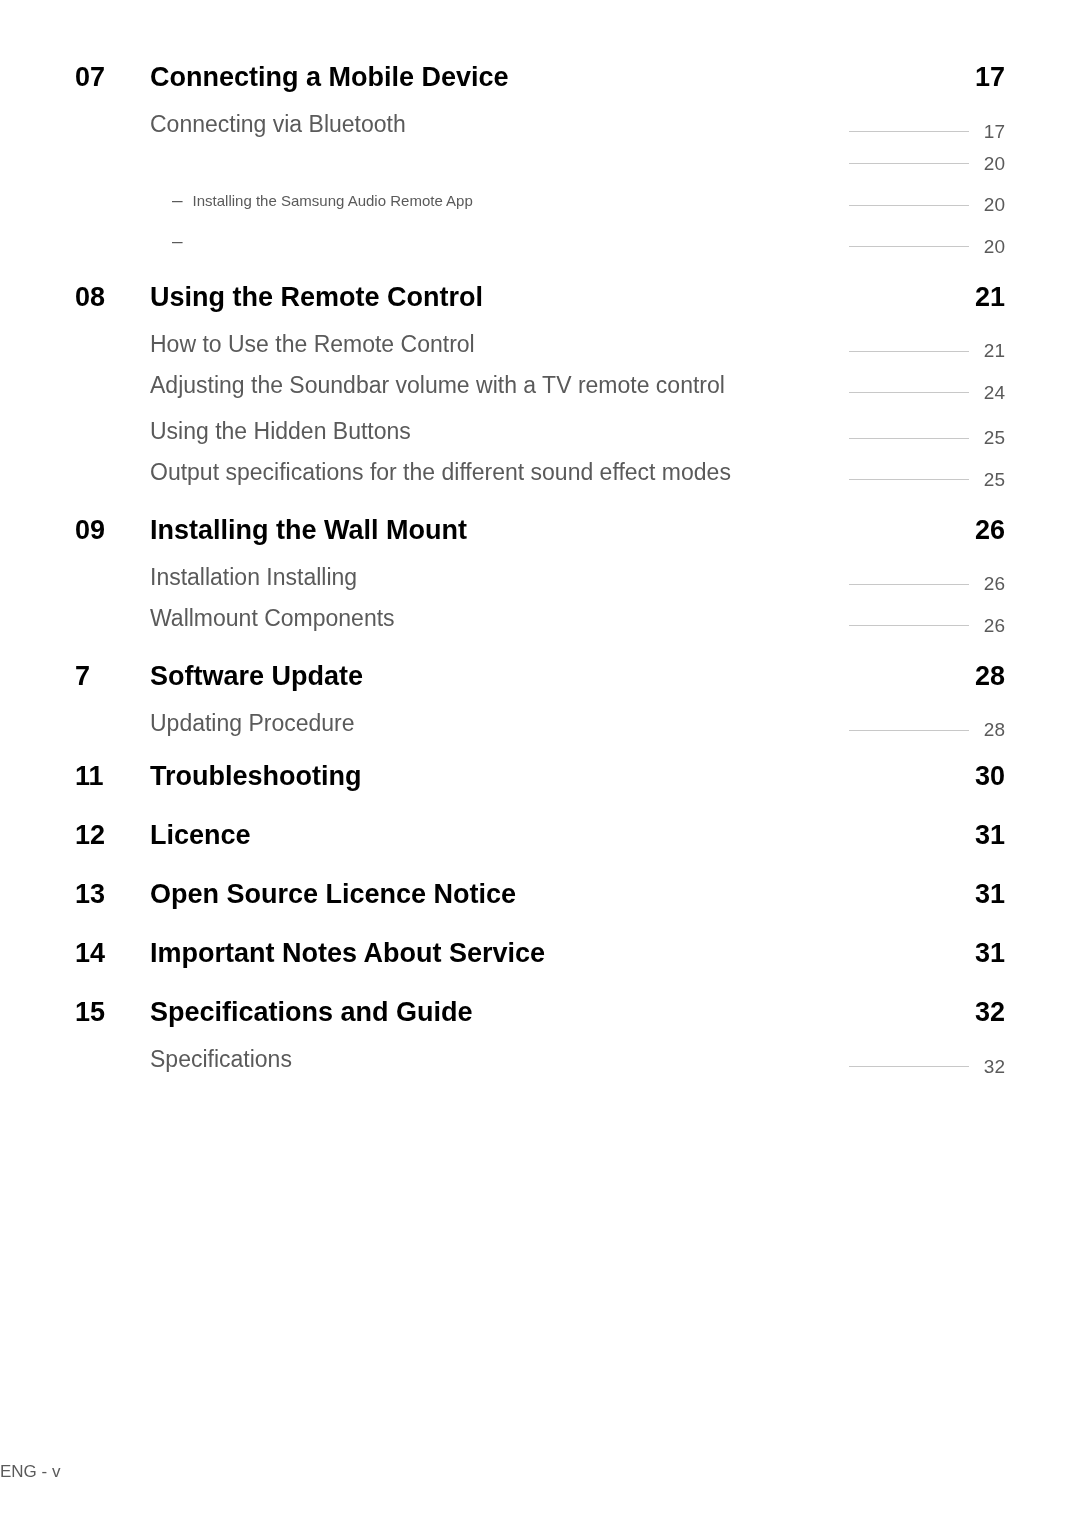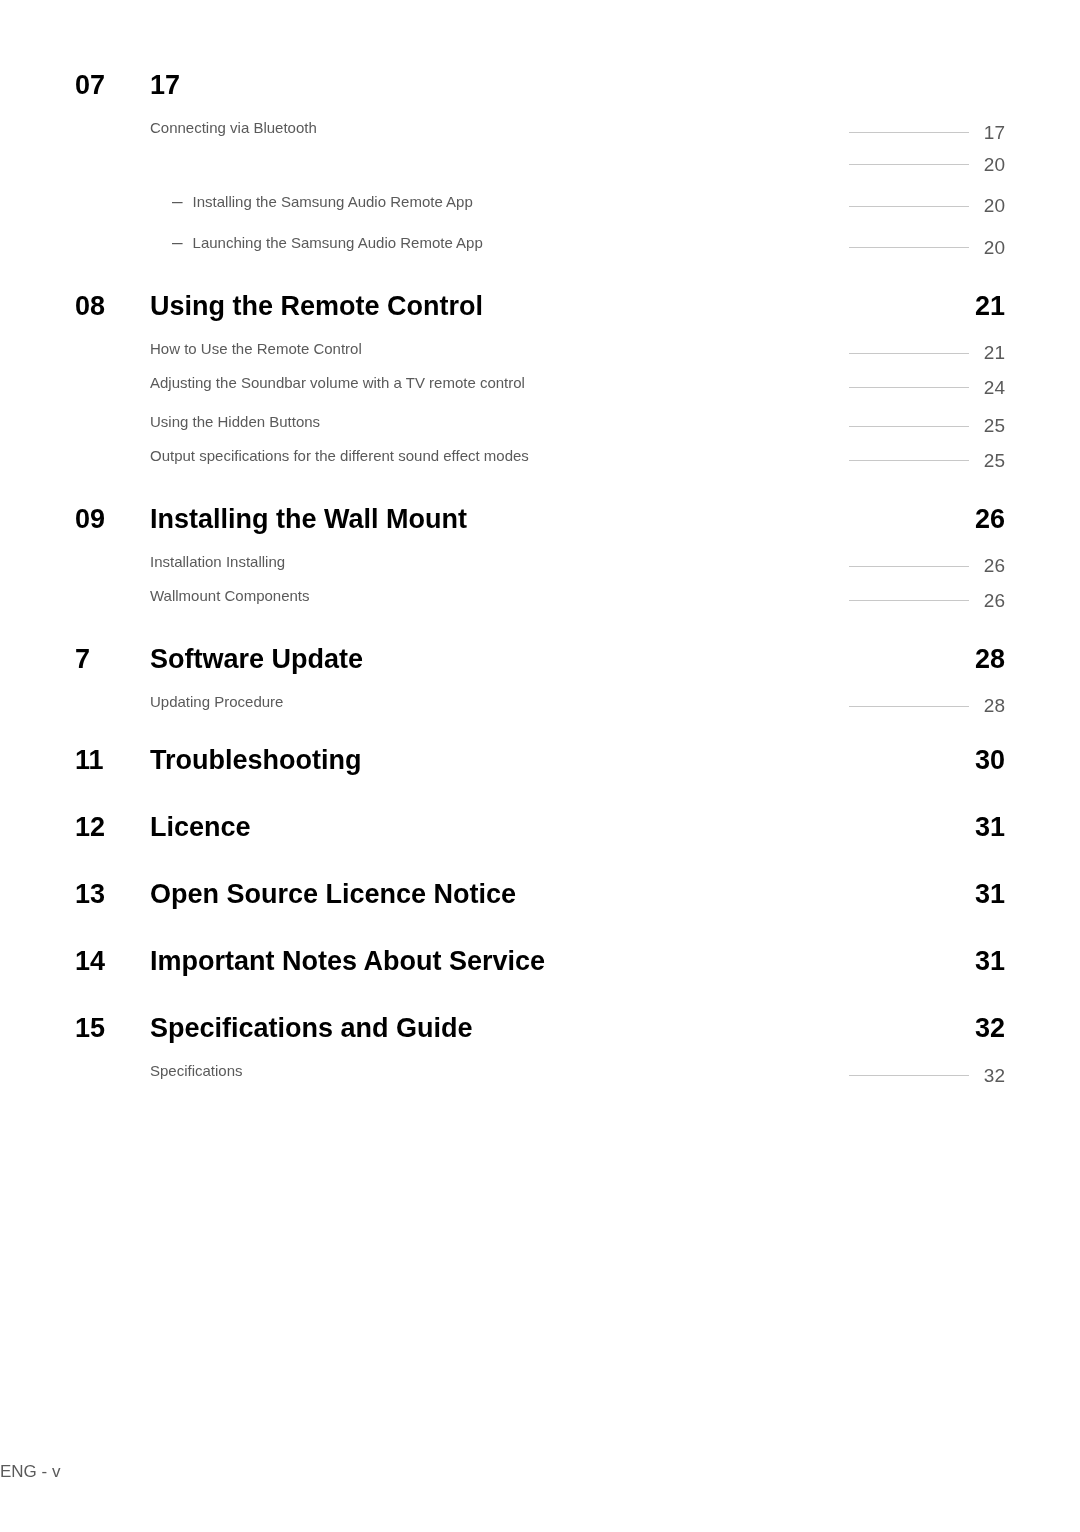--- a/index.html
+++ b/index.html
@@ -53,21 +53,21 @@
       font-weight: 700;
       color: #000;
     }
     .sub-item {
       display: flex;
       align-items: baseline;
       margin-bottom: 14px;
       position: relative;
     }
     .sub-item-text {
-      font-size: 15px;
+      font-size: 23px;
       color: #5a5a5a;
       white-space: nowrap;
     }
     .sub-item-leader {
       flex: 1;
       display: flex;
       align-items: center;
       justify-content: flex-end;
       margin-left: 10px;
     }
@@ -100,21 +100,21 @@
       align-items: center;
       justify-content: flex-end;
       margin-left: 10px;
     }
     .dash {
       color: #5a5a5a;
       margin-right: 10px;
       font-size: 19px;
     }
     .section-gap {
-      margin-top: 10px;
+      margin-top: 2px;
     }
     .sub-group {
       margin-bottom: 10px;
     }
     .footer {
       position: absolute;
       bottom: 50px;
       left: 0;
       width: 1080px;
       text-align: left;
@@ -123,20 +123,21 @@
     }
   </style>
 </head>
 <body>
 
 <div class="toc-container">
     <div class="section section-gap">
       <div class="section-num">07</div>
       <div class="section-content">
         <div class="section-title-row">
+          <span class="section-title">Connecting a Mobile Device</span>
           <span class="section-page">17</span>
         </div>
         <div class="sub-item sub-group">
           <span class="sub-item-text">Connecting via Bluetooth</span>
           <div class="sub-item-leader">
             <div class="short-line"></div>
             <span class="sub-item-page">17</span>
           </div>
         </div>
         <div class="sub-item">
@@ -148,21 +149,20 @@
         <div class="sub-sub-item">
           <span class="dash">–</span>
           <span class="sub-sub-text">Installing the Samsung Audio Remote App</span>
           <div class="sub-sub-leader">
             <div class="short-line"></div>
             <span class="sub-item-page">20</span>
           </div>
         </div>
         <div class="sub-sub-item">
           <span class="dash">–</span>
-          <span class="sub-sub-text">Launching the Samsung Audio Remote App</span>
           <div class="sub-sub-leader">
             <div class="short-line"></div>
             <span class="sub-item-page">20</span>
           </div>
         </div>
       </div>
     </div>
     <div class="section section-gap">
       <div class="section-num">08</div>
       <div class="section-content">

